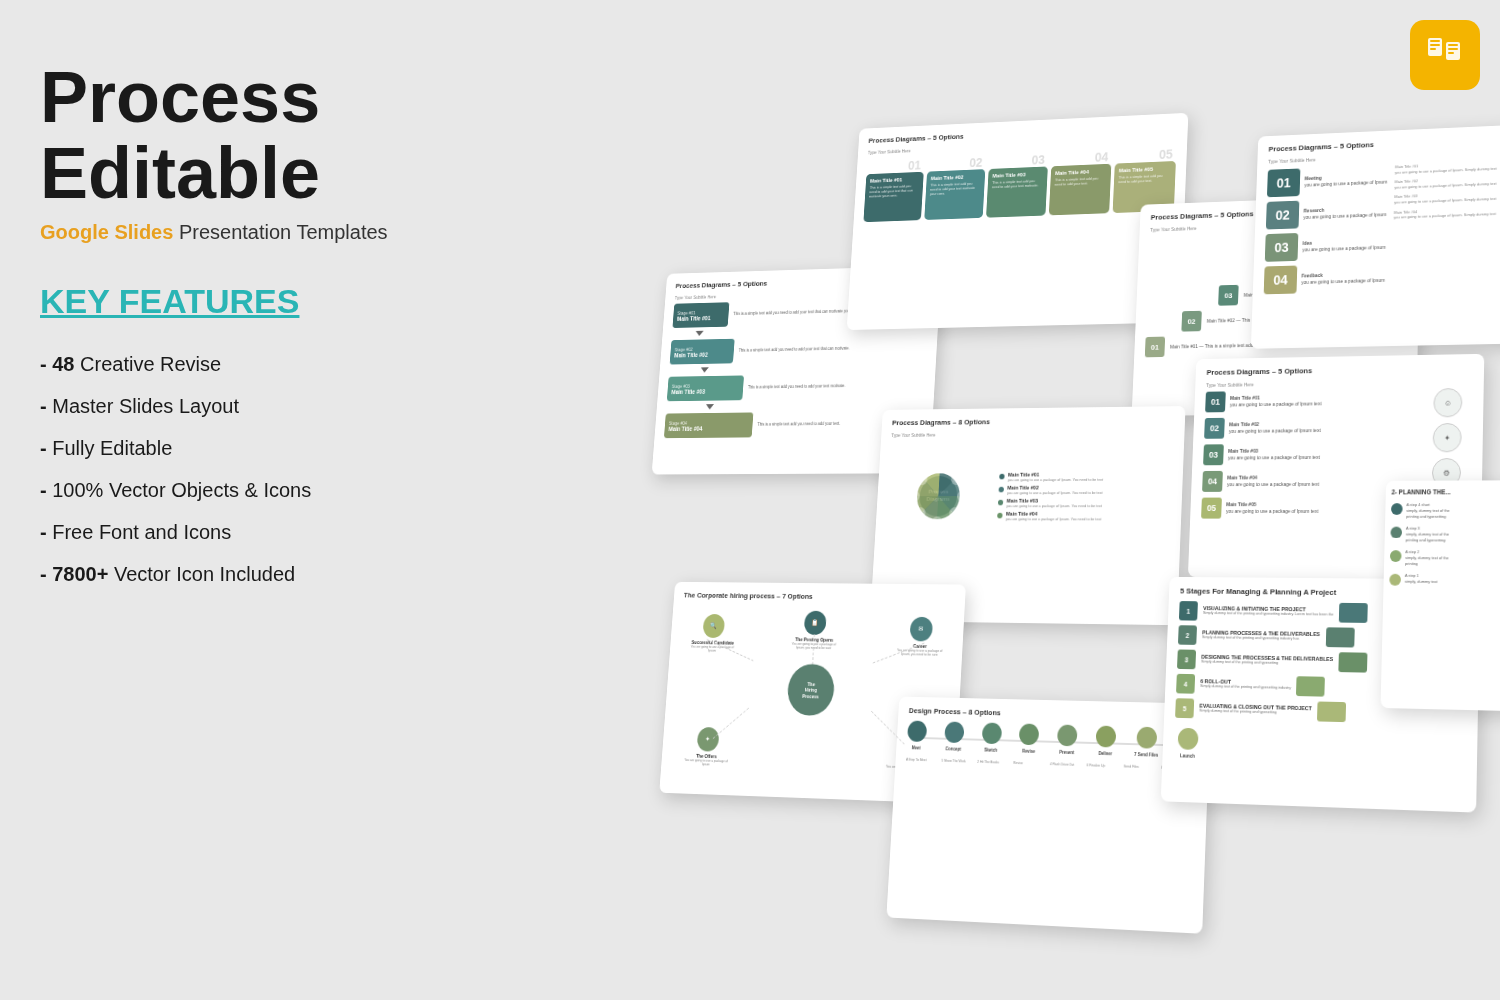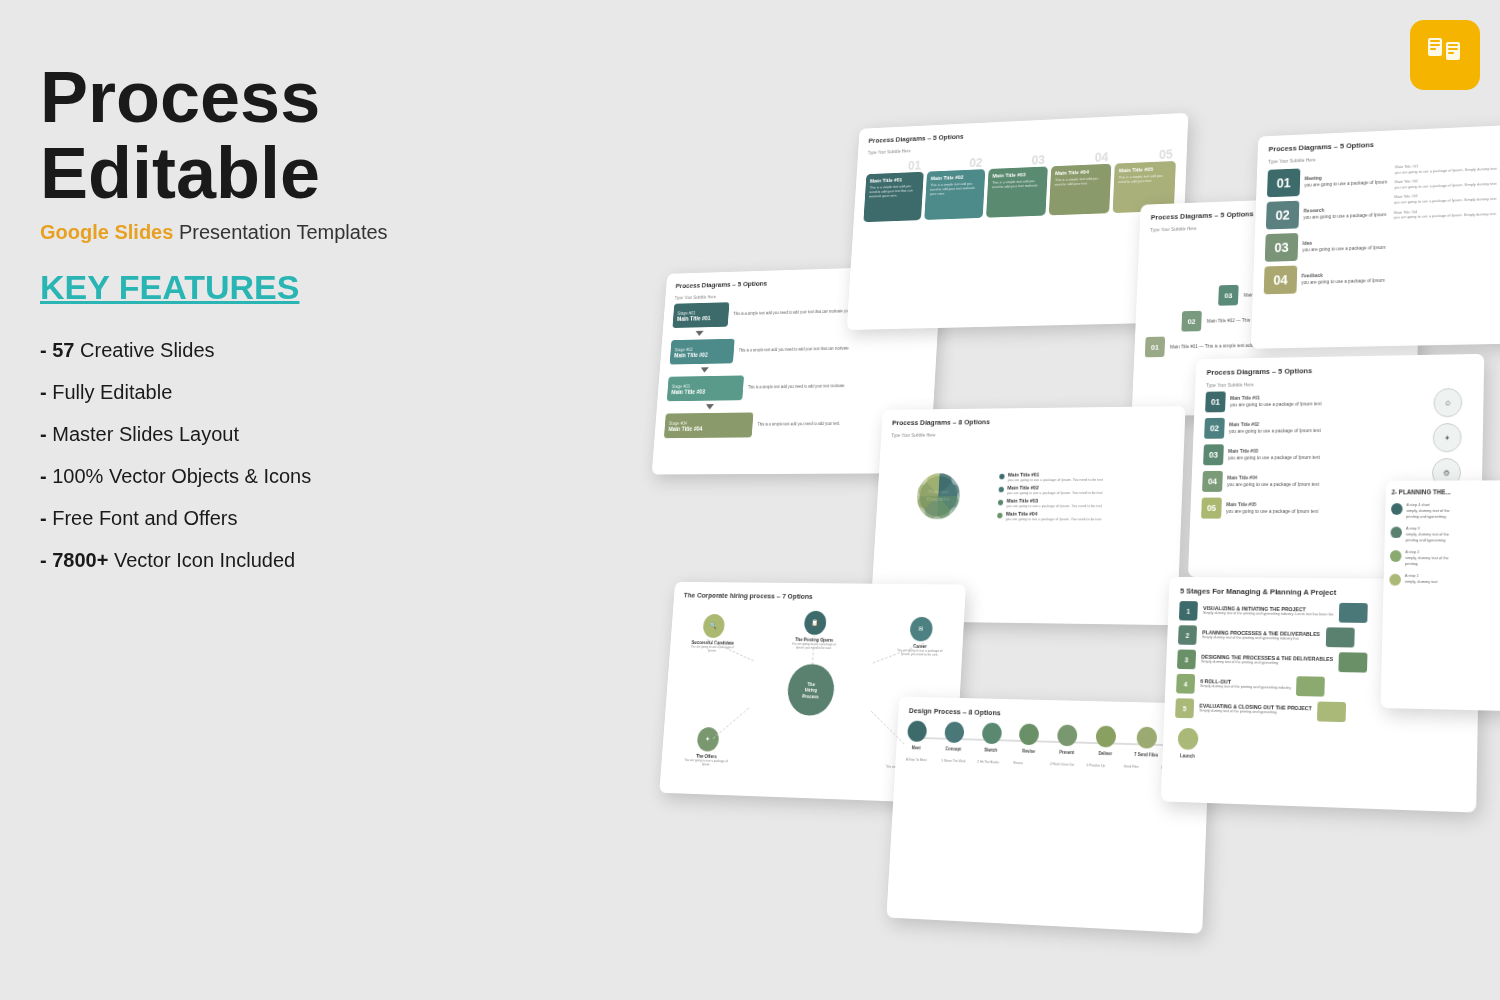--- a/index.html
+++ b/index.html
@@ -23,21 +23,21 @@
       font-size: 72px;
       font-weight: 900;
       color: #1a1a1a;
       line-height: 1.05;
       margin-bottom: 10px;
     }
 
     .subtitle-line {
       font-size: 20px;
       color: #333;
-      margin-bottom: 24px;
+      margin-bottom: 38px;
     }
 
     .subtitle-line span.google-slides {
       color: #e8a020;
       font-weight: 700;
     }
 
     .key-features-title {
       font-size: 34px;
       font-weight: 900;
@@ -265,25 +265,25 @@
 
 <div class="left-panel">
   <h1 class="main-title">Process Editable</h1>
   <p class="subtitle-line">
     <span class="google-slides">Google Slides</span><span> Presentation Templates</span>
   </p>
 
   <h2 class="key-features-title">KEY FEATURES</h2>
 
   <ul class="features-list">
-    <li><strong>57</strong><span> Creative Slides</span></li>
+    <li><strong>48</strong><span> Creative Revise</span></li>
+    <li><span>Master Slides Layout</span></li>
     <li><span>Fully Editable</span></li>
-    <li><span>Master Slides Layout</span></li>
     <li><span>100% Vector Objects &amp; Icons</span></li>
-    <li><span>Free Font and Offers</span></li>
+    <li><span>Free Font and Icons</span></li>
     <li><strong>7800+</strong><span> Vector Icon Included</span></li>
   </ul>
 </div>
 
 <div class="gs-icon">
   <svg viewBox="0 0 46 46" fill="none">
     <rect x="6" y="6" width="14" height="18" rx="2" fill="white" opacity="0.9"></rect>
     <rect x="8" y="8" width="10" height="2" rx="1" fill="#f4b400"></rect>
     <rect x="8" y="12" width="10" height="2" rx="1" fill="#f4b400"></rect>
     <rect x="8" y="16" width="6" height="2" rx="1" fill="#f4b400"></rect>

